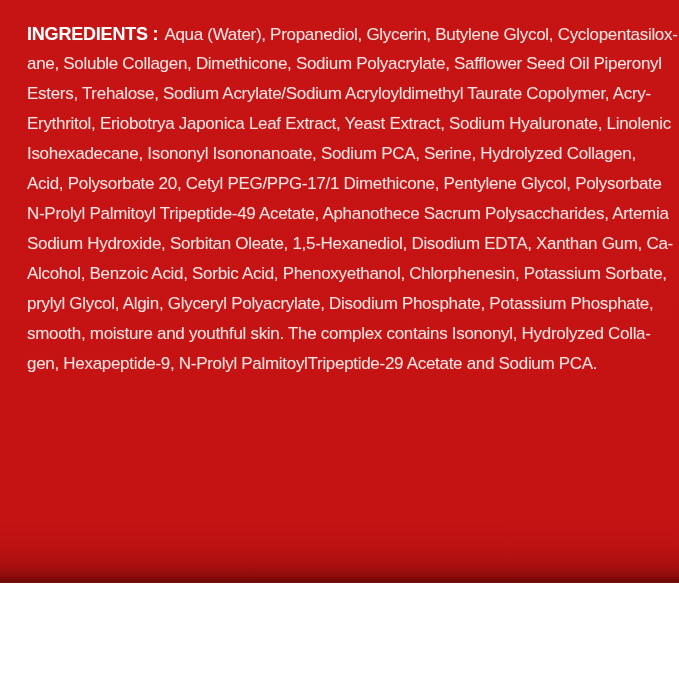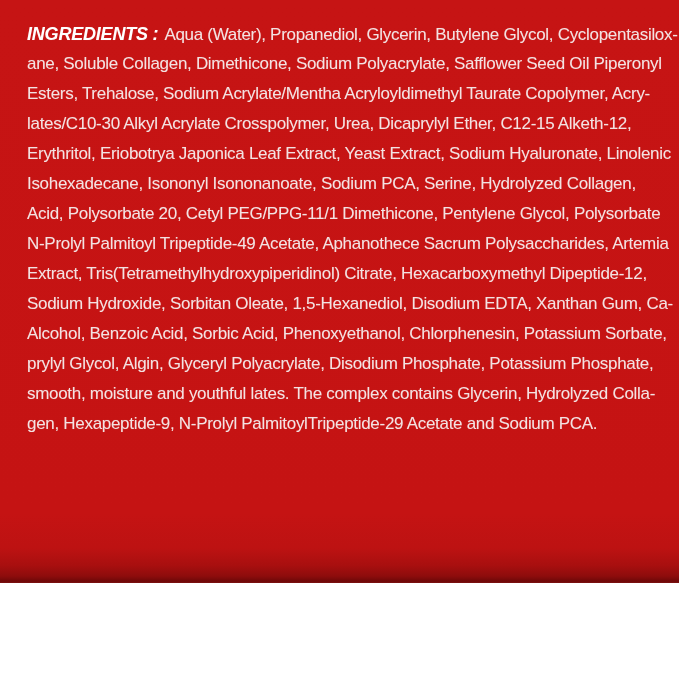--- a/index.html
+++ b/index.html
@@ -44,21 +44,20 @@
     line-height: 30px;
     white-space: nowrap;
     font-size: 17px;
     letter-spacing: -0.3px;
     color: #f3e2e2;
     text-shadow: 0 0 1px rgba(255, 230, 230, 0.25);
   }
   .ing-heading {
     font-size: 18px;
     font-weight: bold;
-    font-style: italic;
     color: #ffffff;
     letter-spacing: -0.2px;
     padding-right: 6px;
   }
   .bottom-margin {
     position: absolute;
     left: 0;
     top: 583px;
     width: 679px;
     height: 96px;
@@ -66,28 +65,26 @@
   }
 </style>
 </head>
 <body>
 
 <div class="page">
   <div class="label-panel">
     <div class="ingredients-block">
       <div class="ing-line"><span class="ing-heading">INGREDIENTS :</span><span>Aqua (Water), Propanediol, Glycerin, Butylene Glycol, Cyclopentasilox-</span></div>
       <div class="ing-line">ane, Soluble Collagen, Dimethicone, Sodium Polyacrylate, Safflower Seed Oil Piperonyl</div>
-      <div class="ing-line">Esters, Trehalose, Sodium Acrylate/Mentha Acryloyldimethyl Taurate Copolymer, Acry-</div>
-      <div class="ing-line">lates/C10-30 Alkyl Acrylate Crosspolymer, Urea, Dicaprylyl Ether, C12-15 Alketh-12,</div>
+      <div class="ing-line">Esters, Trehalose, Sodium Acrylate/Sodium Acryloyldimethyl Taurate Copolymer, Acry-</div>
       <div class="ing-line">Erythritol, Eriobotrya Japonica Leaf Extract, Yeast Extract, Sodium Hyaluronate, Linolenic</div>
       <div class="ing-line">Isohexadecane, Isononyl Isononanoate, Sodium PCA, Serine, Hydrolyzed Collagen,</div>
-      <div class="ing-line">Acid, Polysorbate 20, Cetyl PEG/PPG-11/1 Dimethicone, Pentylene Glycol, Polysorbate</div>
+      <div class="ing-line">Acid, Polysorbate 20, Cetyl PEG/PPG-17/1 Dimethicone, Pentylene Glycol, Polysorbate</div>
       <div class="ing-line">N-Prolyl Palmitoyl Tripeptide-49 Acetate, Aphanothece Sacrum Polysaccharides, Artemia</div>
-      <div class="ing-line">Extract, Tris(Tetramethylhydroxypiperidinol) Citrate, Hexacarboxymethyl Dipeptide-12,</div>
       <div class="ing-line">Sodium Hydroxide, Sorbitan Oleate, 1,5-Hexanediol, Disodium EDTA, Xanthan Gum, Ca-</div>
       <div class="ing-line">Alcohol, Benzoic Acid, Sorbic Acid, Phenoxyethanol, Chlorphenesin, Potassium Sorbate,</div>
       <div class="ing-line">prylyl Glycol, Algin, Glyceryl Polyacrylate, Disodium Phosphate, Potassium Phosphate,</div>
-      <div class="ing-line">smooth, moisture and youthful lates. The complex contains Glycerin, Hydrolyzed Colla-</div>
+      <div class="ing-line">smooth, moisture and youthful skin. The complex contains Isononyl, Hydrolyzed Colla-</div>
       <div class="ing-line">gen, Hexapeptide-9, N-Prolyl PalmitoylTripeptide-29 Acetate and Sodium PCA.</div>
     </div>
   </div>
   <div class="bottom-margin"></div>
 </div>
 
 </body></html>

